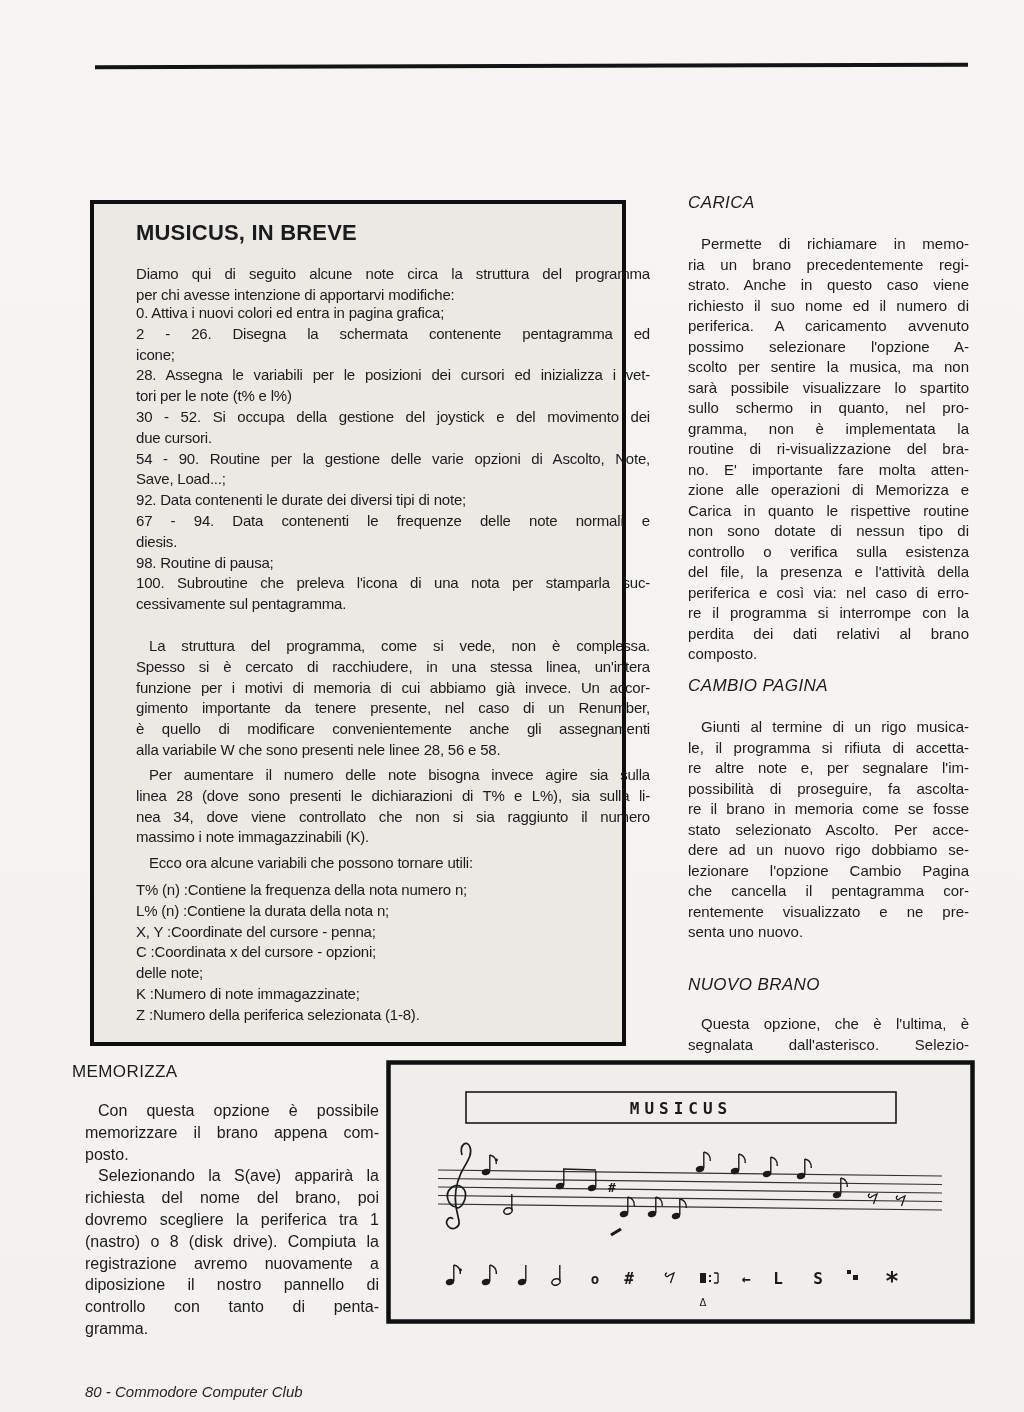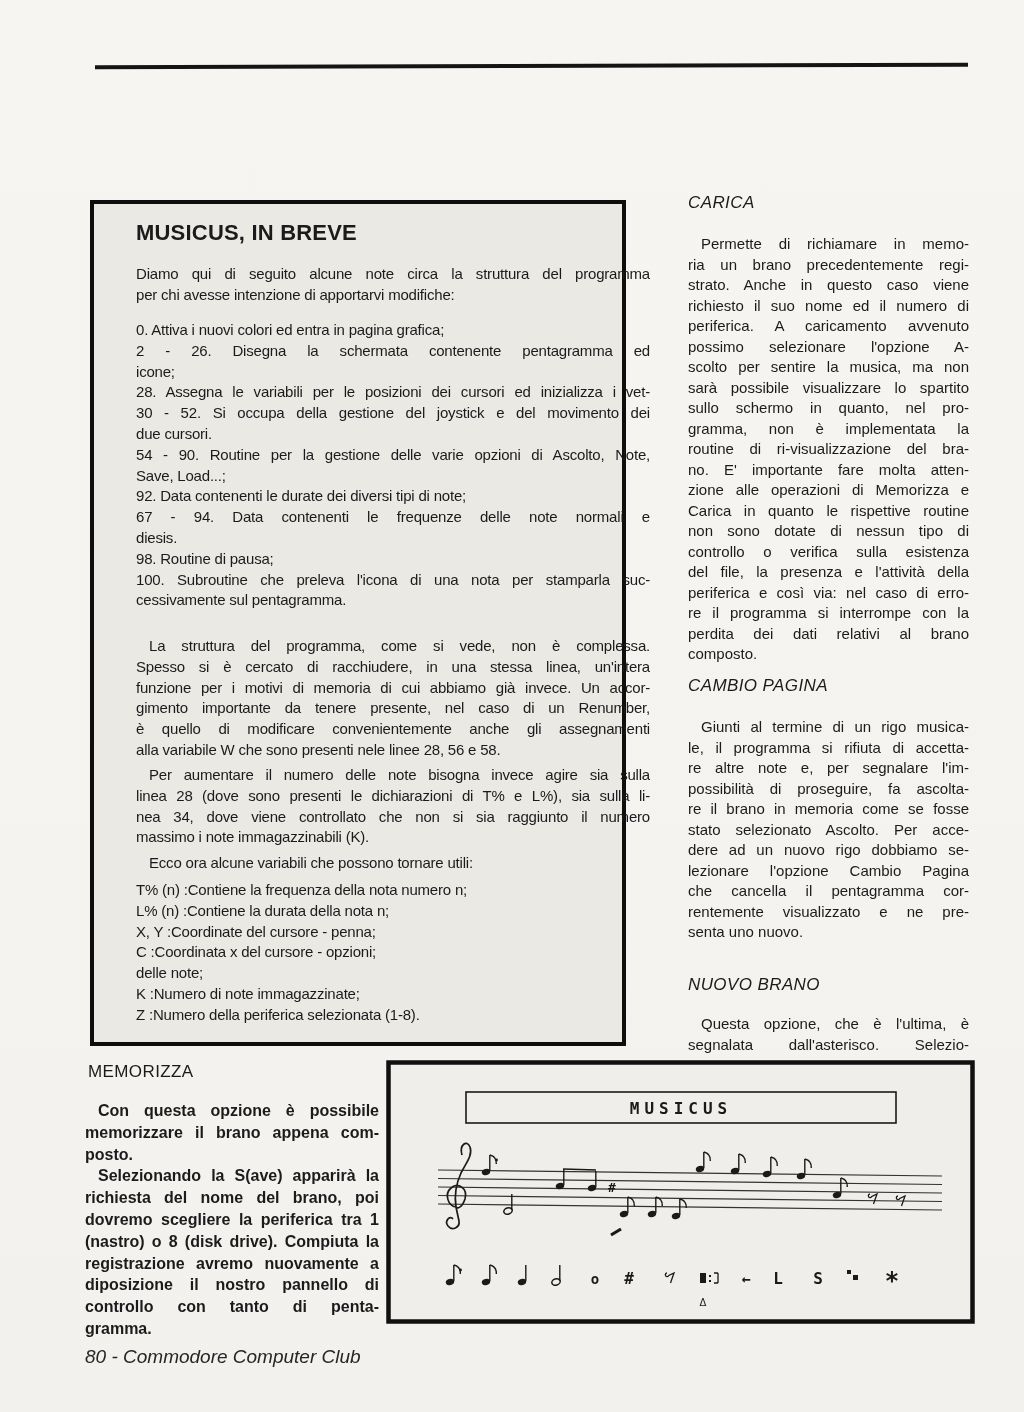--- a/index.html
+++ b/index.html
@@ -7,45 +7,46 @@
         background:linear-gradient(180deg,#f6f5f2 0%,#f4f3f0 60%,#f2f1ee 100%);
         color:#1b1b1b;font-family:"Liberation Sans",sans-serif;}
   .abs{position:absolute;}
   .rule-top{left:95px;top:64px;width:873px;height:4px;background:#141414;transform:rotate(-0.18deg);}
   .musicus-box{left:90px;top:200px;width:536px;height:846px;border:4px solid #0e0e0e;
                background:#ebe9e4;box-sizing:border-box;}
   .box-title{left:42px;top:16px;font-weight:700;font-size:22px;line-height:26px;letter-spacing:.2px;}
   .box-block{left:42px;width:514px;font-size:15px;line-height:20.8px;letter-spacing:-0.2px;}
   .rcol-h{left:688px;font-size:17px;line-height:20px;letter-spacing:.4px;font-weight:400;font-style:italic;}
   .rcol-text{left:688px;width:281px;font-size:15px;line-height:20.5px;}
-  .mem-h{left:88px;top:1062px;font-size:17px;line-height:20px;letter-spacing:.4px;text-align:right;}
-  .mem-text{left:85px;top:1100px;width:294px;font-size:16px;line-height:21.8px;font-weight:bold;}
+  .mem-h{left:72px;top:1062px;font-size:17px;line-height:20px;letter-spacing:.4px;text-align:right;}
+  .mem-text{left:85px;top:1100px;width:294px;font-size:16px;line-height:21.8px;}
   .ln{white-space:nowrap;overflow:hidden;}
   .ln.j{text-align:justify;text-align-last:justify;}
   .ln.ind{text-indent:13px;}
   .figure-box{left:386px;top:1060px;width:589px;height:264px;}
-  .page-footer{left:85px;top:1346px;font-style:italic;font-size:19px;color:#262626;}
+  .page-footer{left:85px;top:1383px;font-style:italic;font-size:15px;color:#262626;}
 </style>
 </head>
 <body>
 
 <div id="page">
   <div class="abs rule-top"></div>
 
   <div class="abs musicus-box">
     <div class="abs box-title">MUSICUS, IN BREVE</div>
     <div class="abs box-block" style="top:60px">
         <div class="ln j">Diamo qui di seguito alcune note circa la struttura del programma</div>
         <div class="ln">per chi avesse intenzione di apportarvi modifiche:</div>
       </div>
-    <div class="abs box-block" style="top:116px">
+    <div class="abs box-block" style="top:99px">
         <div class="ln">0. Attiva i nuovi colori ed entra in pagina grafica;</div>
         <div class="ln j">2 - 26. Disegna la schermata contenente pentagramma ed</div>
         <div class="ln">icone;</div>
         <div class="ln j">28. Assegna le variabili per le posizioni dei cursori ed inizializza i vet-</div>
+        <div class="ln">tori per le note (t% e l%)</div>
         <div class="ln j">30 - 52. Si occupa della gestione del joystick e del movimento dei</div>
         <div class="ln">due cursori.</div>
         <div class="ln j">54 - 90. Routine per la gestione delle varie opzioni di Ascolto, Note,</div>
         <div class="ln">Save, Load...;</div>
         <div class="ln">92. Data contenenti le durate dei diversi tipi di note;</div>
         <div class="ln j">67 - 94. Data contenenti le frequenze delle note normali e</div>
         <div class="ln">diesis.</div>
         <div class="ln">98. Routine di pausa;</div>
         <div class="ln j">100. Subroutine che preleva l'icona di una nota per stamparla suc-</div>
         <div class="ln">cessivamente sul pentagramma.</div>

